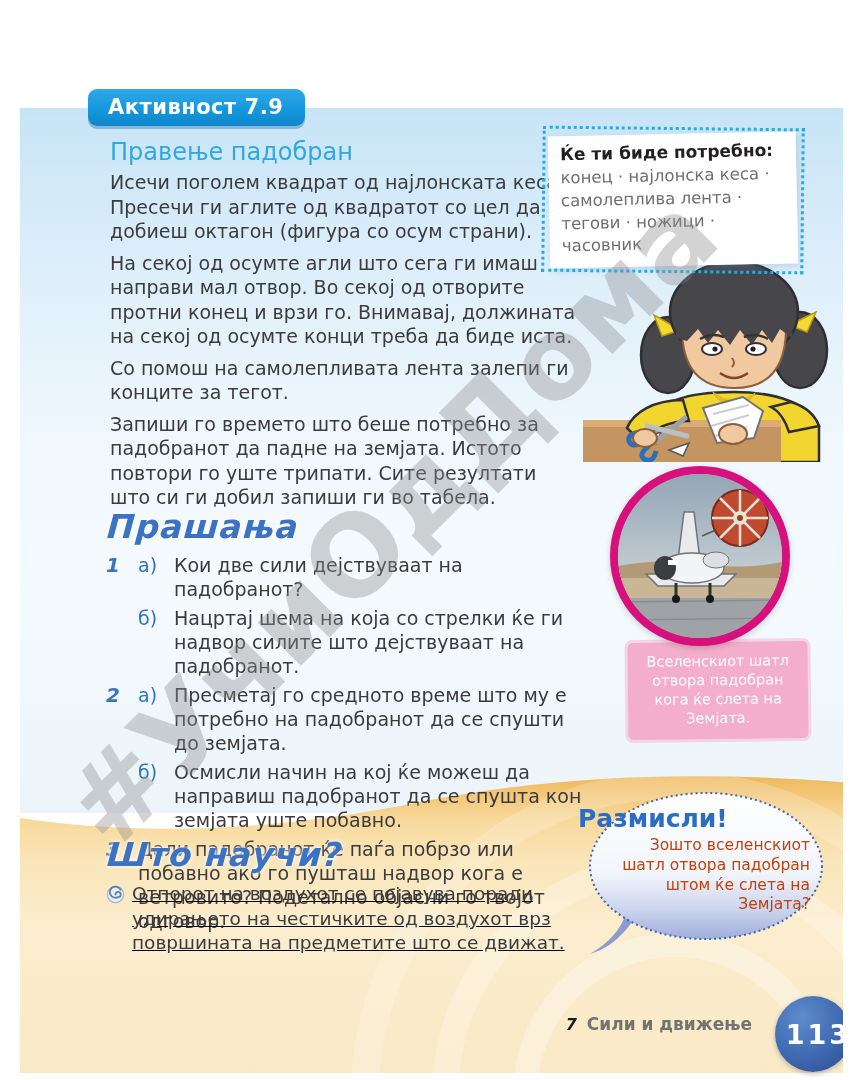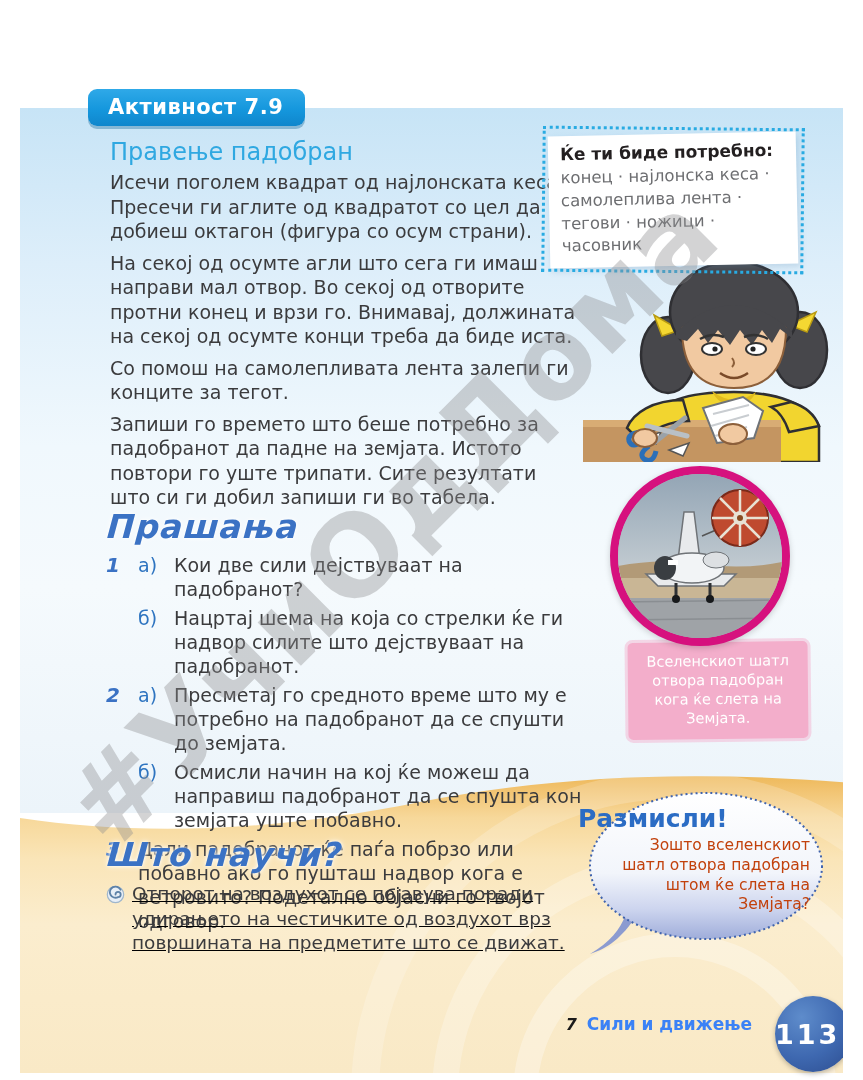--- a/index.html
+++ b/index.html
@@ -81,25 +81,25 @@
   .learned .script-head{margin-bottom:8px;}
   .bullet-row{display:flex;margin-bottom:4px;text-decoration:underline;}
   .bullet-icon{flex:0 0 26px;padding-top:3px;}
   .bullet-text{flex:1;font-size:18.5px;line-height:24.5px;color:#3b3b3d;}
   
   .footer-chapter{
     position:absolute;left:520px;top:1014px;width:232px;text-align:right;z-index:3;
     font-size:17px;
   }
   .footer-chapter .ch-num{color:#1a1a1a;font-weight:bold;font-style:italic;margin-right:10px;font-size:16px;}
-  .footer-chapter .ch-title{color:#3b82f6;font-weight:bold;}
+  .footer-chapter .ch-title{color:#737373;font-weight:bold;}
   .page-circle{
     position:absolute;left:775px;top:996px;width:76px;height:76px;border-radius:50%;z-index:3;
     background:radial-gradient(circle at 35% 28%,#5e8ccb 0%,#3e68b0 55%,#2c4c8e 100%);
-    display:flex;align-items:center;justify-content:flex-start;
+    display:flex;align-items:center;justify-content:flex-end;
     color:#ffffff;font-size:27px;font-weight:bold;letter-spacing:3px;
     box-shadow:0 2px 5px rgba(0,0,0,.25);
   }
   
   .watermark{
     position:absolute;left:118px;top:748px;height:112px;z-index:5;pointer-events:none;
     transform:rotate(-45deg);transform-origin:0 100%;
     font-size:112px;font-weight:bold;color:#8e8e90;opacity:.38;white-space:nowrap;
   }
 </style>

